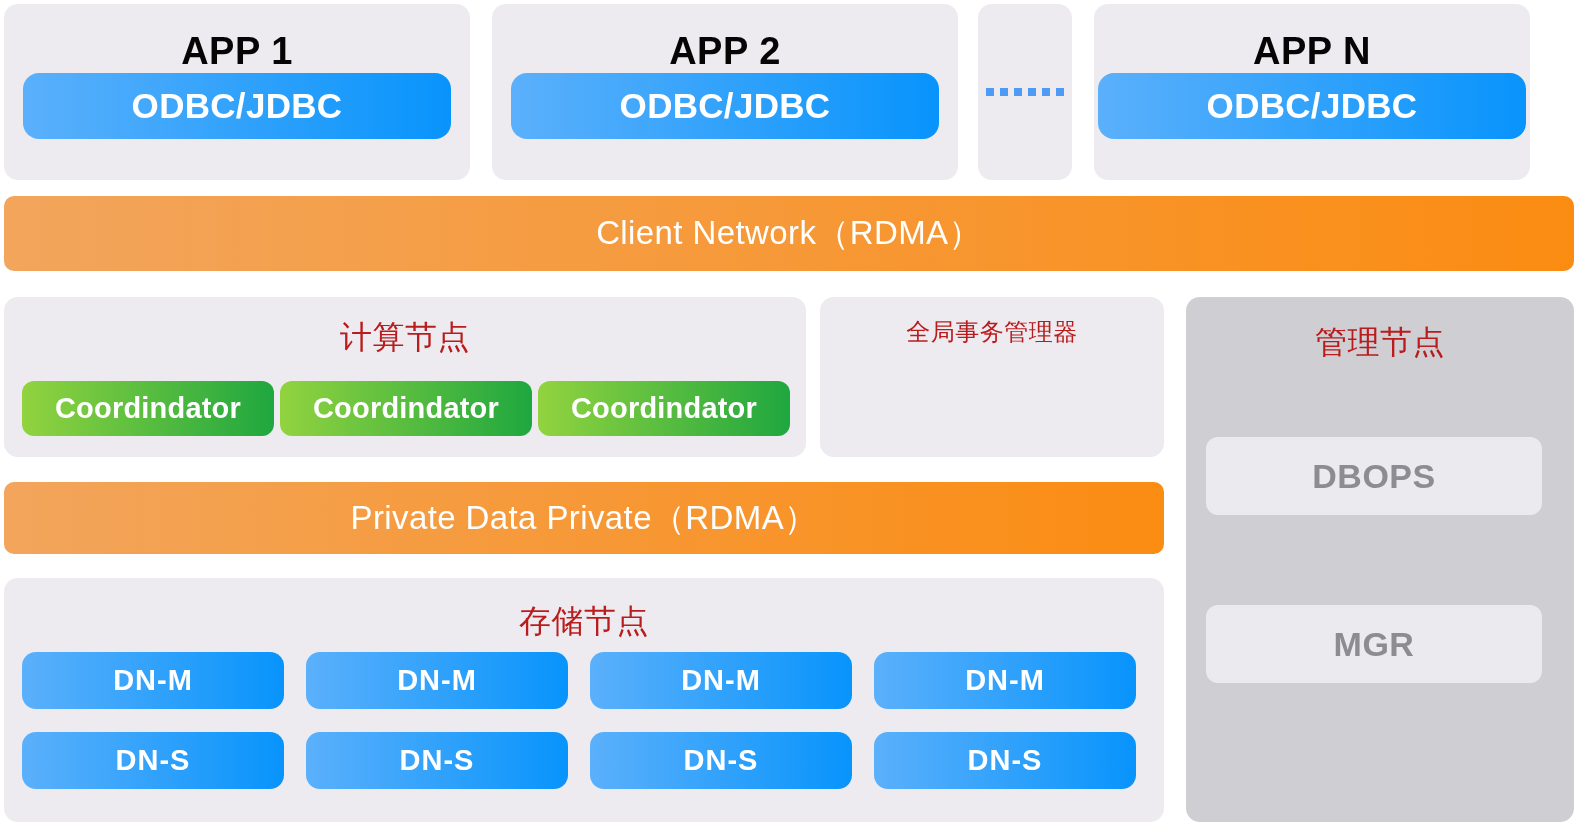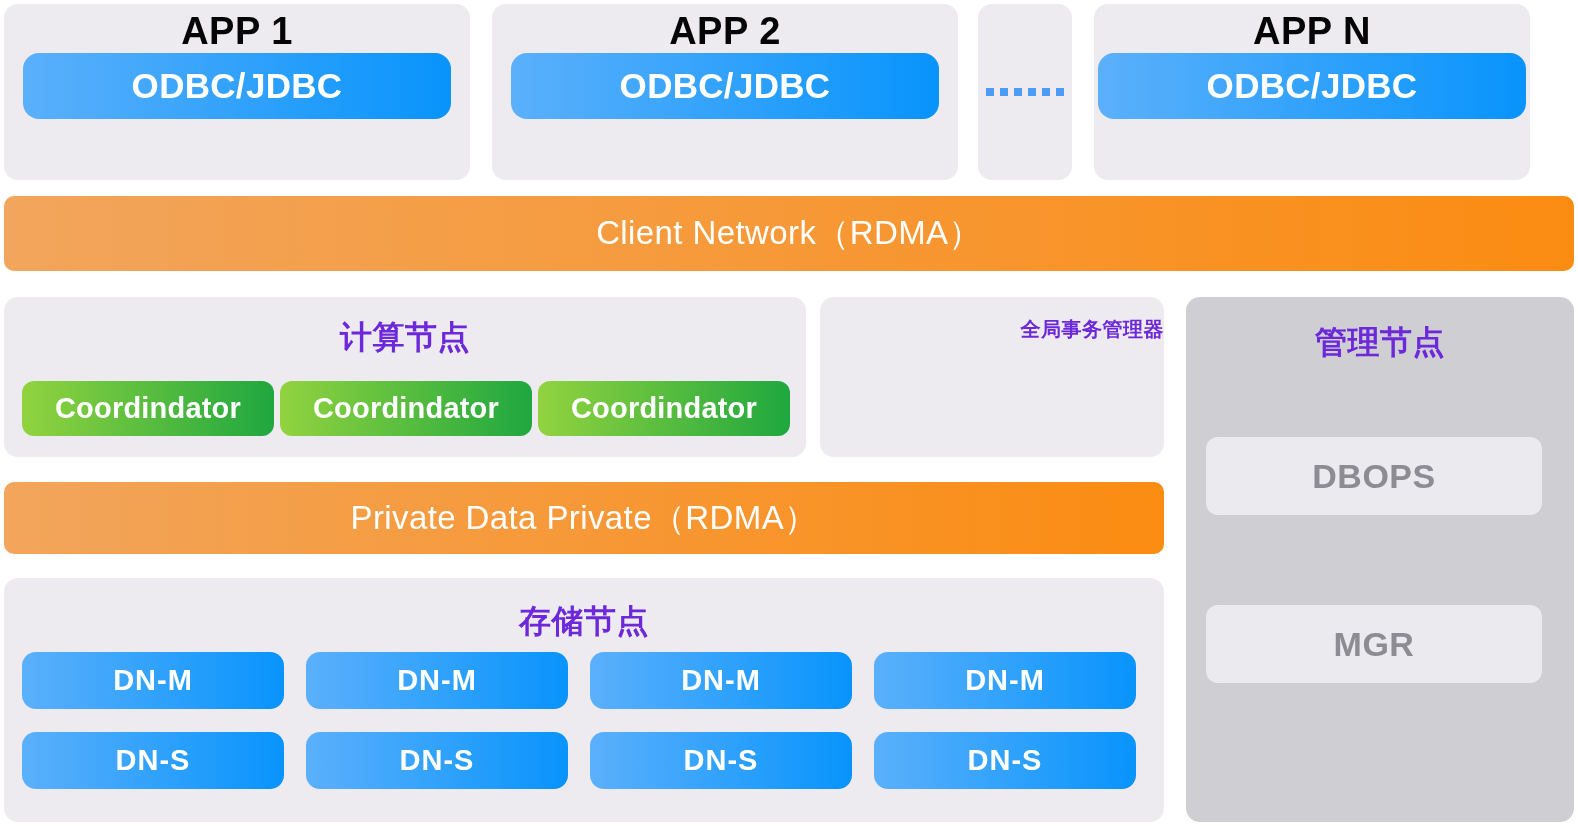--- a/index.html
+++ b/index.html
@@ -24,37 +24,37 @@
     position: absolute;
     background: #EDEBF0;
     border-radius: 14px;
   }
   .panel-dark {
     background: #CECED3;
   }
 
   .panel-title {
     text-align: center;
-    font-weight: bold;
-    color: #6d28d9;
+    font-weight: normal;
+    color: #b91c1c;
     letter-spacing: 0.5px;
   }
 
   
   .app-card {
     position: absolute;
     top: 4px;
     height: 176px;
     background: #EDEBF0;
     border-radius: 14px;
     display: flex;
     flex-direction: column;
     align-items: center;
     justify-content: flex-start;
-    padding-top: 7px;
+    padding-top: 27px;
   }
   .app-title {
     font-size: 38px;
     font-weight: bold;
     color: #050505;
     line-height: 1.1;
     letter-spacing: 0.5px;
   }
   .odbc-pill {
     height: 66px;
@@ -182,21 +182,21 @@
   </div>
 
   <div class="panel" style="left:4px; top:297px; width:802px; height:160px;">
     <div class="panel-title" style="font-size:32px; margin-top:19px;">计算节点</div>
   </div>
   <div class="green-pill" style="left:22px; top:381px; width:252px; height:55px; font-size:29px;">Coordindator</div>
   <div class="green-pill" style="left:280px; top:381px; width:252px; height:55px; font-size:29px;">Coordindator</div>
   <div class="green-pill" style="left:538px; top:381px; width:252px; height:55px; font-size:29px;">Coordindator</div>
 
   <div class="panel" style="left:820px; top:297px; width:344px; height:160px;">
-    <div class="panel-title" style="font-size:20px; margin-top:19px;text-align:right;">全局事务管理器</div>
+    <div class="panel-title" style="font-size:24px; margin-top:19px;">全局事务管理器</div>
   </div>
 
   <div class="panel panel-dark" style="left:1186px; top:297px; width:388px; height:525px;">
     <div class="panel-title" style="font-size:32px; margin-top:24px;">管理节点</div>
   </div>
   <div class="mgmt-box" style="left:1206px; top:605px; width:336px; height:78px;">MGR</div>
   <div class="mgmt-box" style="left:1206px; top:437px; width:336px; height:78px;">DBOPS</div>
 
   <div class="net-bar" style="left:4px; top:482px; width:1160px; height:72px; font-size:33px;">
     <span>Private Data Private（RDMA）</span>

